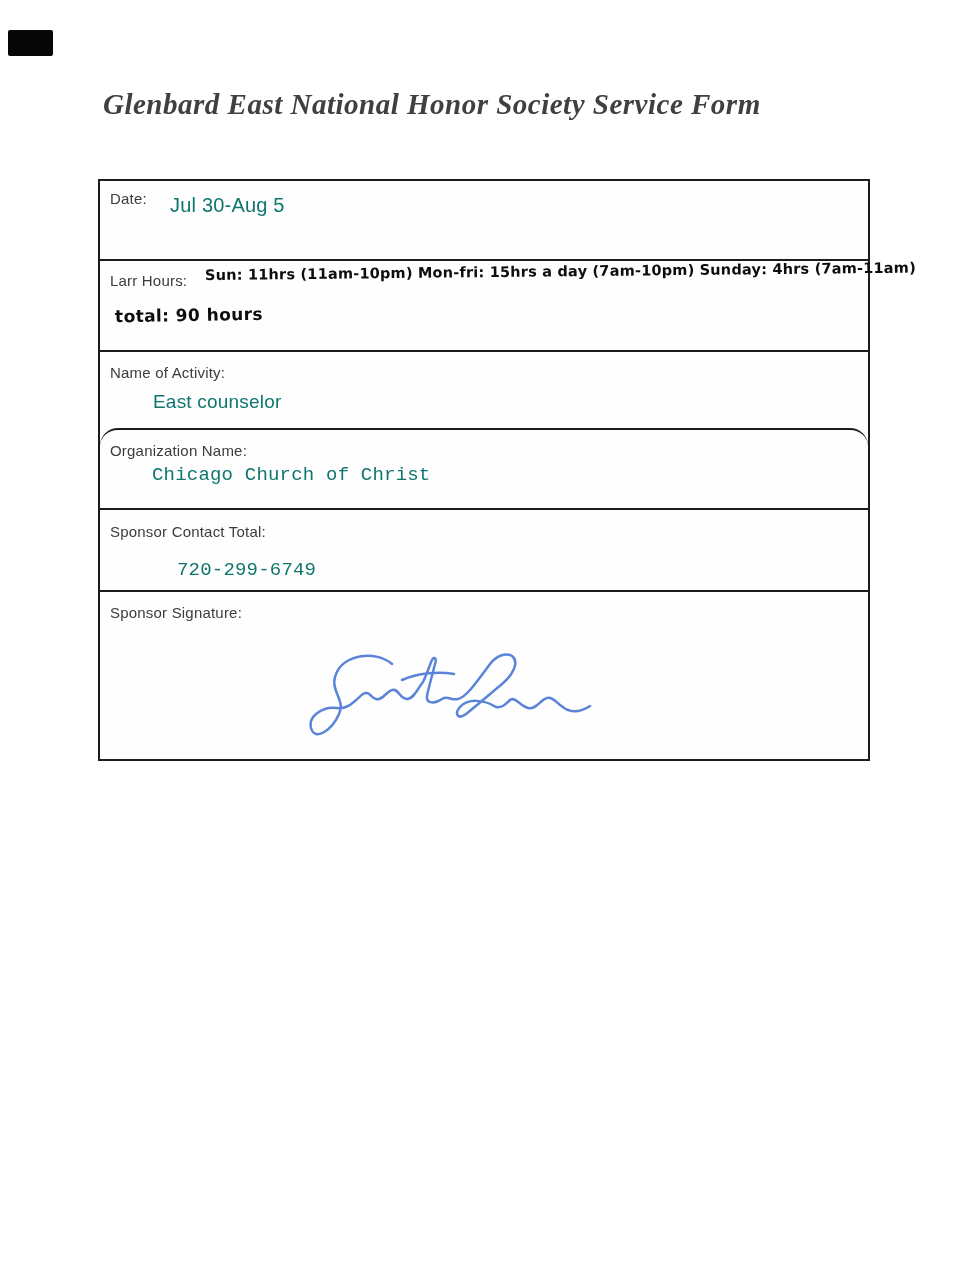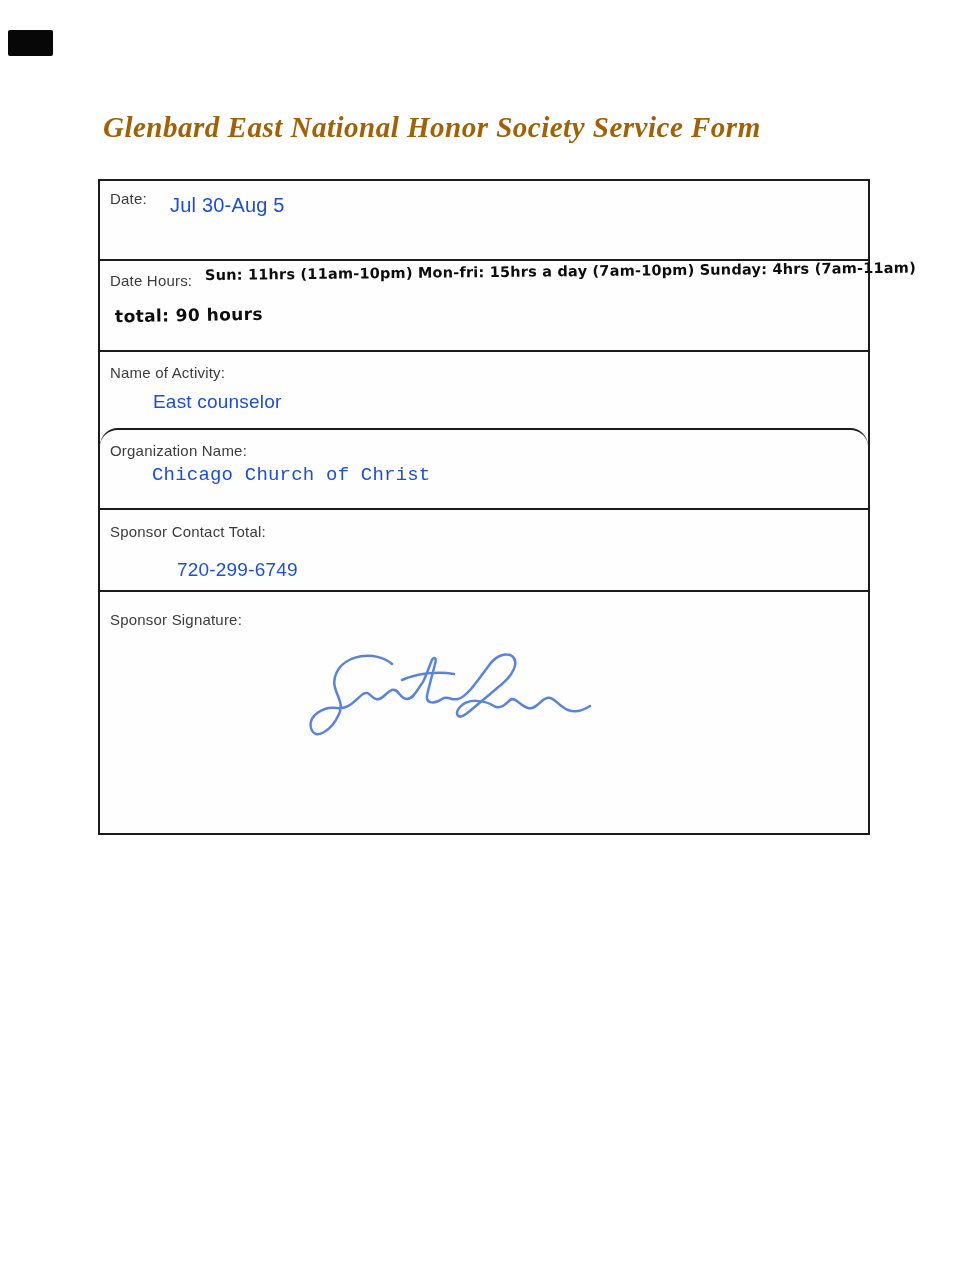--- a/index.html
+++ b/index.html
@@ -17,36 +17,36 @@
     left: 8px;
     top: 30px;
     width: 45px;
     height: 26px;
     background: #070707;
     border-radius: 2px;
   }
   .doc-title {
     position: absolute;
     left: 103px;
-    top: 111px;
+    top: 88px;
     width: 720px;
     font-family: "Liberation Serif", serif;
     font-style: italic;
     font-weight: 600;
     font-size: 29px;
     letter-spacing: 0.5px;
-    color: #a16207;
+    color: #404040;
     white-space: nowrap;
   }
   .form-table {
     position: absolute;
     left: 98px;
     top: 179px;
     width: 772px;
-    height: 656px;
+    height: 582px;
     border: 2px solid #1c1c1c;
     background: #fefefe;
     display: flex;
     flex-direction: column;
   }
   .form-row {
     position: relative;
     width: 100%;
     border-top: 2px solid #1c1c1c;
     overflow: visible;
@@ -57,21 +57,21 @@
     left: 10px;
     top: 9px;
     font-size: 15px;
     color: #3c3c3c;
     letter-spacing: 0.2px;
     white-space: nowrap;
   }
   .row-value {
     position: absolute;
     font-size: 19px;
-    color: #1d4ed8;
+    color: #0f766e;
     letter-spacing: 0.2px;
     white-space: nowrap;
   }
   .handwritten {
     position: absolute;
     font-family: "DejaVu Sans", sans-serif;
     font-weight: 700;
     color: #0d0d0d;
     white-space: nowrap;
   }
@@ -110,43 +110,43 @@
   <div class="doc-title">Glenbard East National Honor Society Service Form</div>
 
   <div class="form-table">
 
     <div class="form-row" style="height:78px;">
       <span class="row-label">Date:</span>
       <span class="row-value" style="left:70px; top:13px; font-size:20px;">Jul 30-Aug 5</span>
     </div>
 
     <div class="form-row" style="height:82px;">
-      <span class="row-label" style="top:11px;">Date Hours:</span>
+      <span class="row-label" style="top:11px;">Larr Hours:</span>
       <span class="handwritten hw-line1">Sun: 11hrs (11am-10pm)  Mon-fri: 15hrs a day (7am-10pm)  Sunday: 4hrs (7am-11am)</span>
       <span class="handwritten hw-line2">total: 90 hours</span>
     </div>
 
     <div class="form-row" style="height:78px;margin-top:9px;">
       <span class="row-label" style="top:12px;">Name of Activity:</span>
       <span class="row-value" style="left:53px; top:39px;">East counselor</span>
     </div>
 
 
     <div class="form-row" style="height:80px;border-radius:18px;">
       <span class="row-label" style="top:12px;">Organization Name:</span>
       <span class="row-value" style="left:52px; top:34px;font-family:Liberation Mono, monospace;">Chicago Church of Christ</span>
     </div>
 
     <div class="form-row" style="height:82px;">
       <span class="row-label" style="top:13px;">Sponsor Contact Total:</span>
-      <span class="row-value" style="left:77px; top:49px;">720-299-6749</span>
+      <span class="row-value" style="left:77px; top:49px;font-family:Liberation Mono, monospace;">720-299-6749</span>
     </div>
 
     <div class="form-row" style="flex:1;">
-      <span class="row-label" style="top:19px;">Sponsor Signature:</span>
+      <span class="row-label" style="top:12px;">Sponsor Signature:</span>
     </div>
 
   </div>
 
   <div class="signature-wrap">
     <svg viewBox="0 0 302 94" xmlns="http://www.w3.org/2000/svg">
       <g fill="none" stroke="#5b84d9" stroke-width="2.5" stroke-linecap="round" stroke-linejoin="round">
         <path d="
           M 94,14
           C 78,0 46,4 38,24

